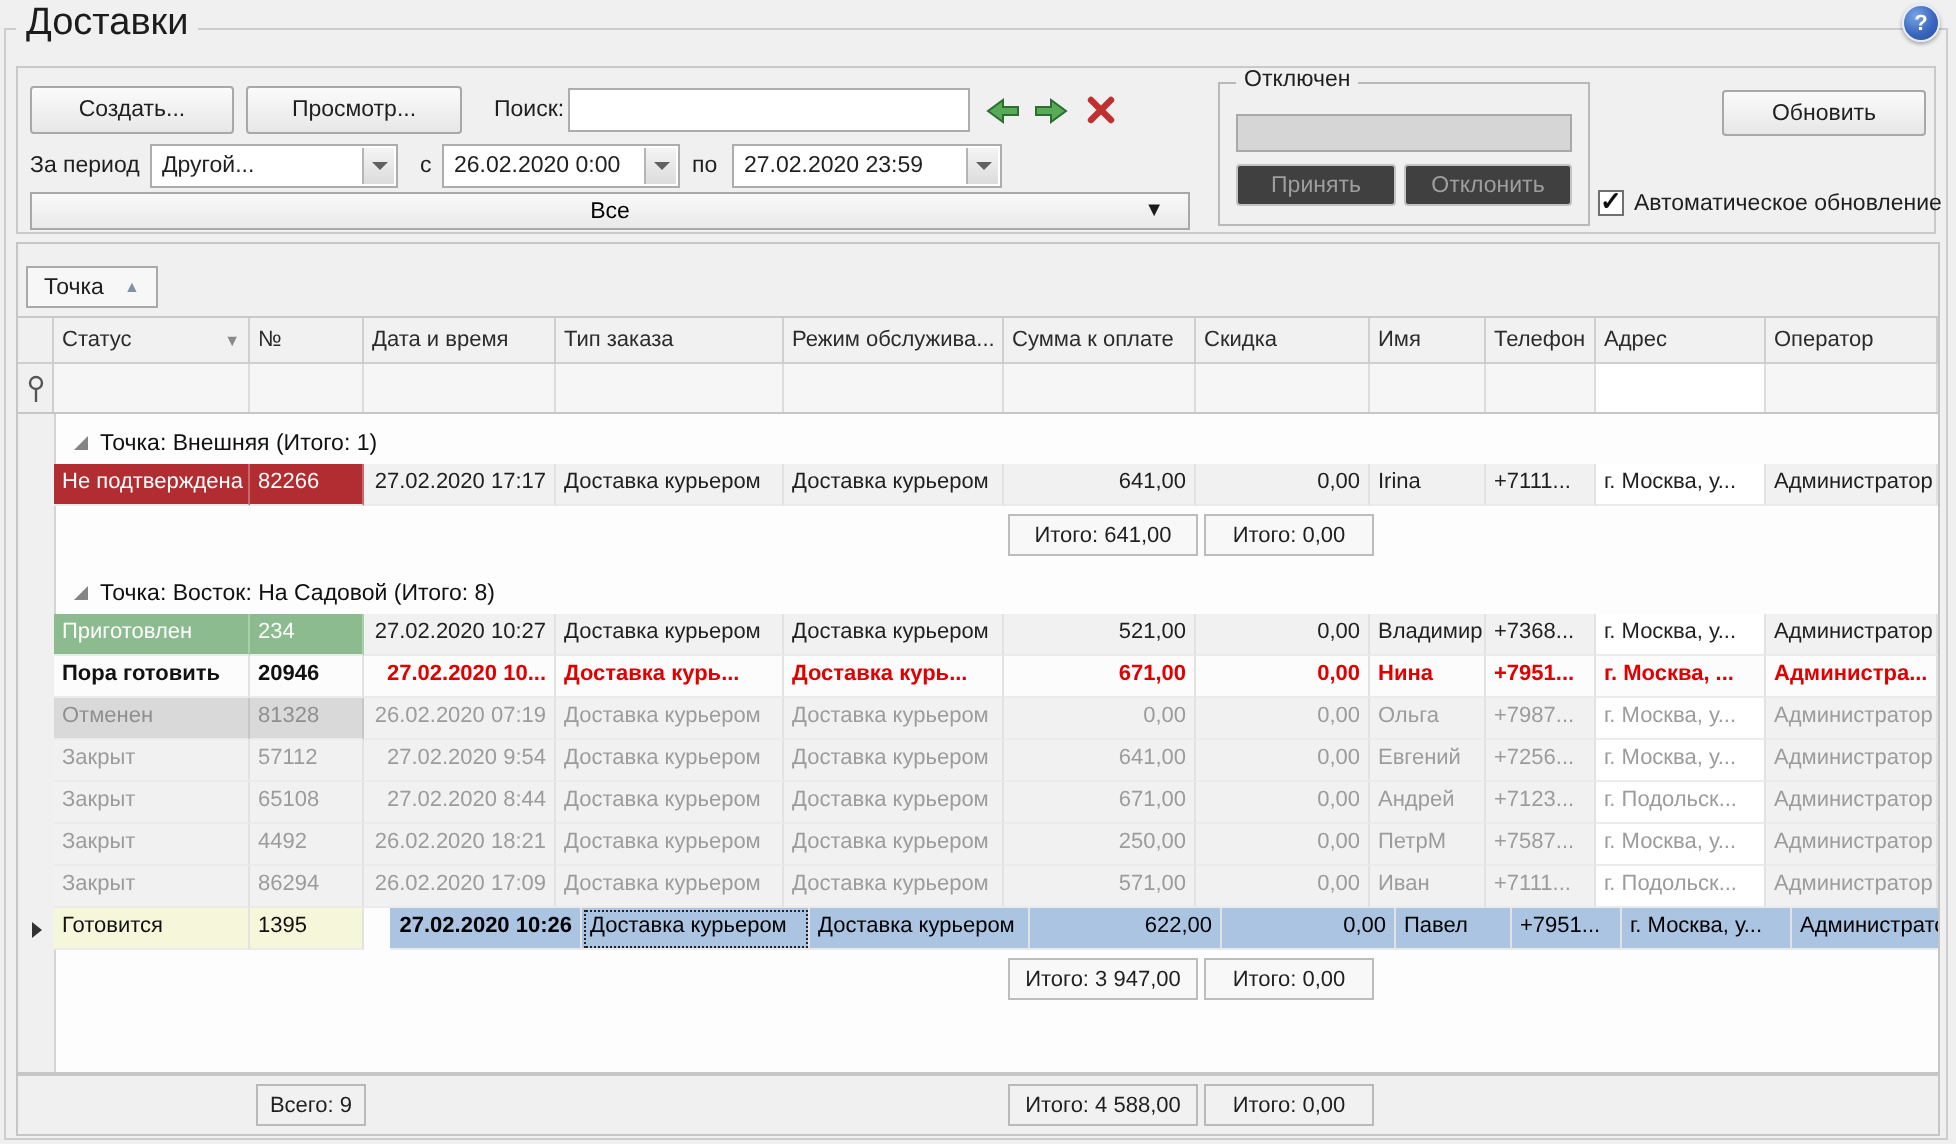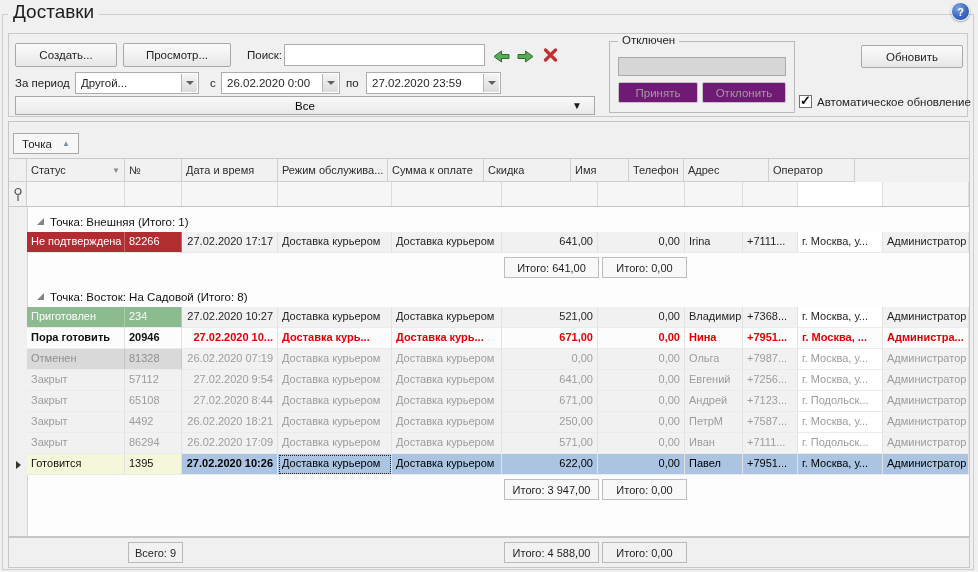--- a/index.html
+++ b/index.html
@@ -13,21 +13,21 @@
     background:radial-gradient(circle at 35% 30%,#7aa4e6 0%,#3a67c0 55%,#274f9e 100%);
     color:#fff;font-weight:bold;font-size:11px;display:flex;align-items:center;justify-content:center;
     border:1px solid #e8eef9;box-shadow:0 1px 2px rgba(0,0,0,.35);z-index:3;cursor:pointer;}
   .help::before{content:"?";}
 
   
   .toolbar{position:absolute;left:8px;top:33px;width:960px;height:84px;border:1px solid #c9c9c9;background:#f0f0f0;box-sizing:border-box;}
   .toolbar *{box-sizing:border-box;}
   .btn{position:absolute;display:flex;align-items:center;justify-content:center;border:1px solid #a8a8a8;border-radius:2px;
     background:linear-gradient(#fbfbfb,#e7e7e7);font-size:11.5px;color:#1f1f1f;cursor:pointer;}
-  .btn.disabled{color:#9e9e9e;background:#701a75;border-color:#c3c3c3;}
+  .btn.disabled{color:#9e9e9e;background:#404040;border-color:#c3c3c3;}
   .lbl{position:absolute;font-size:11.5px;color:#1f1f1f;white-space:nowrap;}
   .field{position:absolute;background:#fff;border:1px solid #adadad;font-size:11.5px;color:#1f1f1f;}
   .field .txt{position:absolute;left:5px;top:0;right:18px;height:100%;display:flex;align-items:center;white-space:nowrap;overflow:hidden;}
   .combo-arrow{position:absolute;right:1px;top:1px;bottom:1px;width:16px;background:linear-gradient(#f4f4f4,#dcdcdc);
     border-left:1px solid #b5b5b5;display:flex;align-items:center;justify-content:center;cursor:pointer;}
   .combo-arrow::before{content:"";width:0;height:0;border-left:4px solid transparent;border-right:4px solid transparent;border-top:4px solid #606060;}
   input.search{position:absolute;left:275px;top:10px;width:201px;height:22px;border:1px solid #adadad;background:#fff;font:11.5px "Liberation Sans",sans-serif;padding:0 4px;outline:none;}
   .tool-icon{position:absolute;cursor:pointer;}
   .groupbox{position:absolute;left:600px;top:7px;width:186px;height:72px;border:1px solid #b9b9b9;}
   .groupbox .cap{position:absolute;left:8px;top:-8px;background:#f0f0f0;padding:0 4px;font-size:11.5px;color:#1f1f1f;}
@@ -74,21 +74,21 @@
   .group-row{height:20px;display:flex;align-items:center;font-size:11.5px;font-weight:normal;color:#101010;cursor:pointer;}
   .exp-ic{width:0;height:0;border-left:7px solid transparent;border-bottom:7px solid #848484;margin:0 6px 2px 10px;cursor:pointer;}
   .data-row{display:flex;height:21px;font-size:11px;color:#1f1f1f;cursor:pointer;}
   .cell{flex:none;background:#f1f1f1;border-right:1px solid #e2e2e2;border-bottom:1px solid #ebebeb;
     padding:0 4px;line-height:19px;white-space:nowrap;overflow:hidden;}
   .col-address{background:#fff;}
   .align-r{text-align:right;}
   .muted .cell{color:#9c9c9c;}
   .alert .cell{background:#fcfcfc;color:#e00000;font-weight:bold;}
   .selected .cell{background:#aac4e2;color:#000;}
-  .selected .col-datetime{font-weight:bold;}
+  .selected .col-datetime{font-weight:bold;margin-left:13px;}
   .st-bold{color:#111 !important;font-weight:bold;}
   .st-red{background:#b12d31 !important;color:#fff !important;border-right-color:#c9686b;}
   .st-green{background:#8cbb90 !important;color:#fdfdfd !important;border-right-color:#a9ceac;}
   .st-cancel{background:#d9d9d9 !important;color:#8f8f8f !important;border-right-color:#c6c6c6;}
   .selected .st-yellow{background:#f6f6da !important;color:#111 !important;}
   .focus-cell{outline:1px dotted #222;outline-offset:-2px;}
   .sum-row{display:flex;height:22px;margin:4px 0 8px 0;}
   .sum-box{height:21px;border:1px solid #bdbdbd;background:#f8f8f8;font-size:11px;color:#1f1f1f;
     display:flex;align-items:center;justify-content:center;flex:none;}
 
@@ -172,20 +172,23 @@
       <div class="gcell"></div>
     <div class="hcell" style="width: 98px;">
           <span>Статус</span>
           <span class="flt-arrow"></span>
         </div>
         <div class="hcell" style="width: 57px;">
           <span>№</span>
         </div>
         <div class="hcell" style="width: 96px;">
           <span>Дата и время</span>
+        </div>
+        <div class="hcell" style="width: 114px;">
+          <span>Тип заказа</span>
         </div>
         <div class="hcell" style="width: 110px;">
           <span>Режим обслужива...</span>
         </div>
         <div class="hcell" style="width: 96px;">
           <span>Сумма к оплате</span>
         </div>
         <div class="hcell" style="width: 87px;">
           <span>Скидка</span>
         </div>

